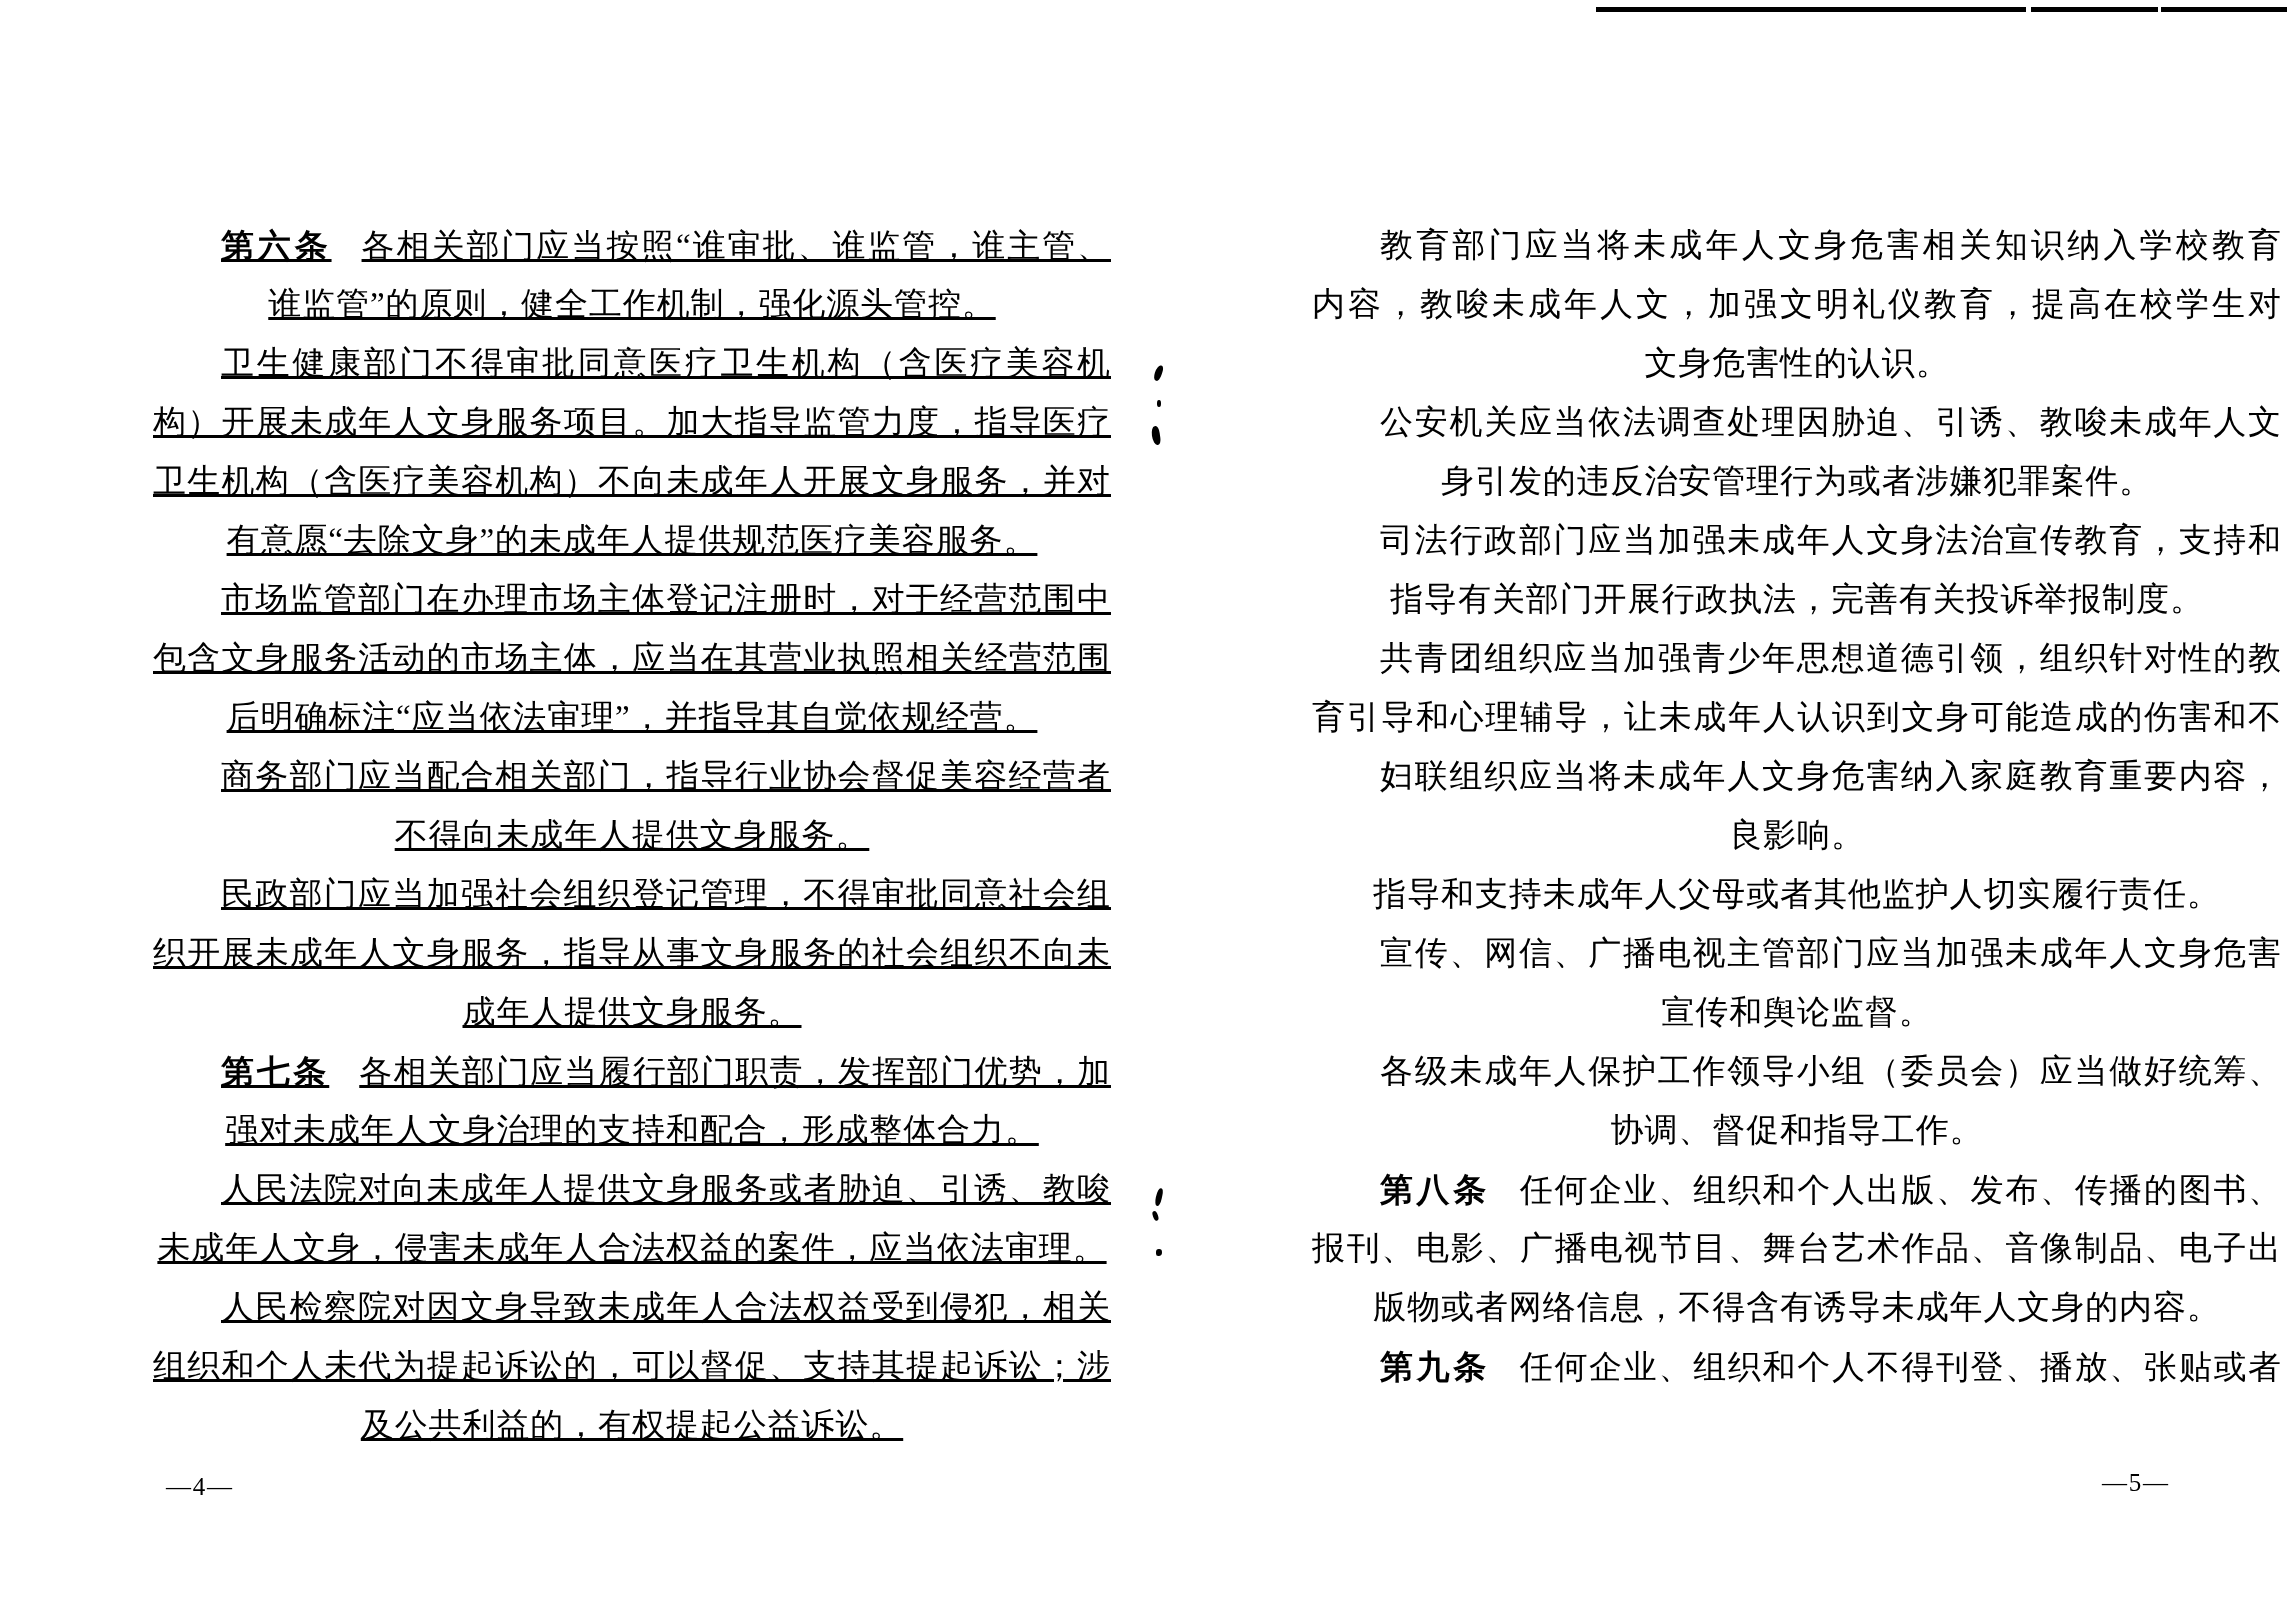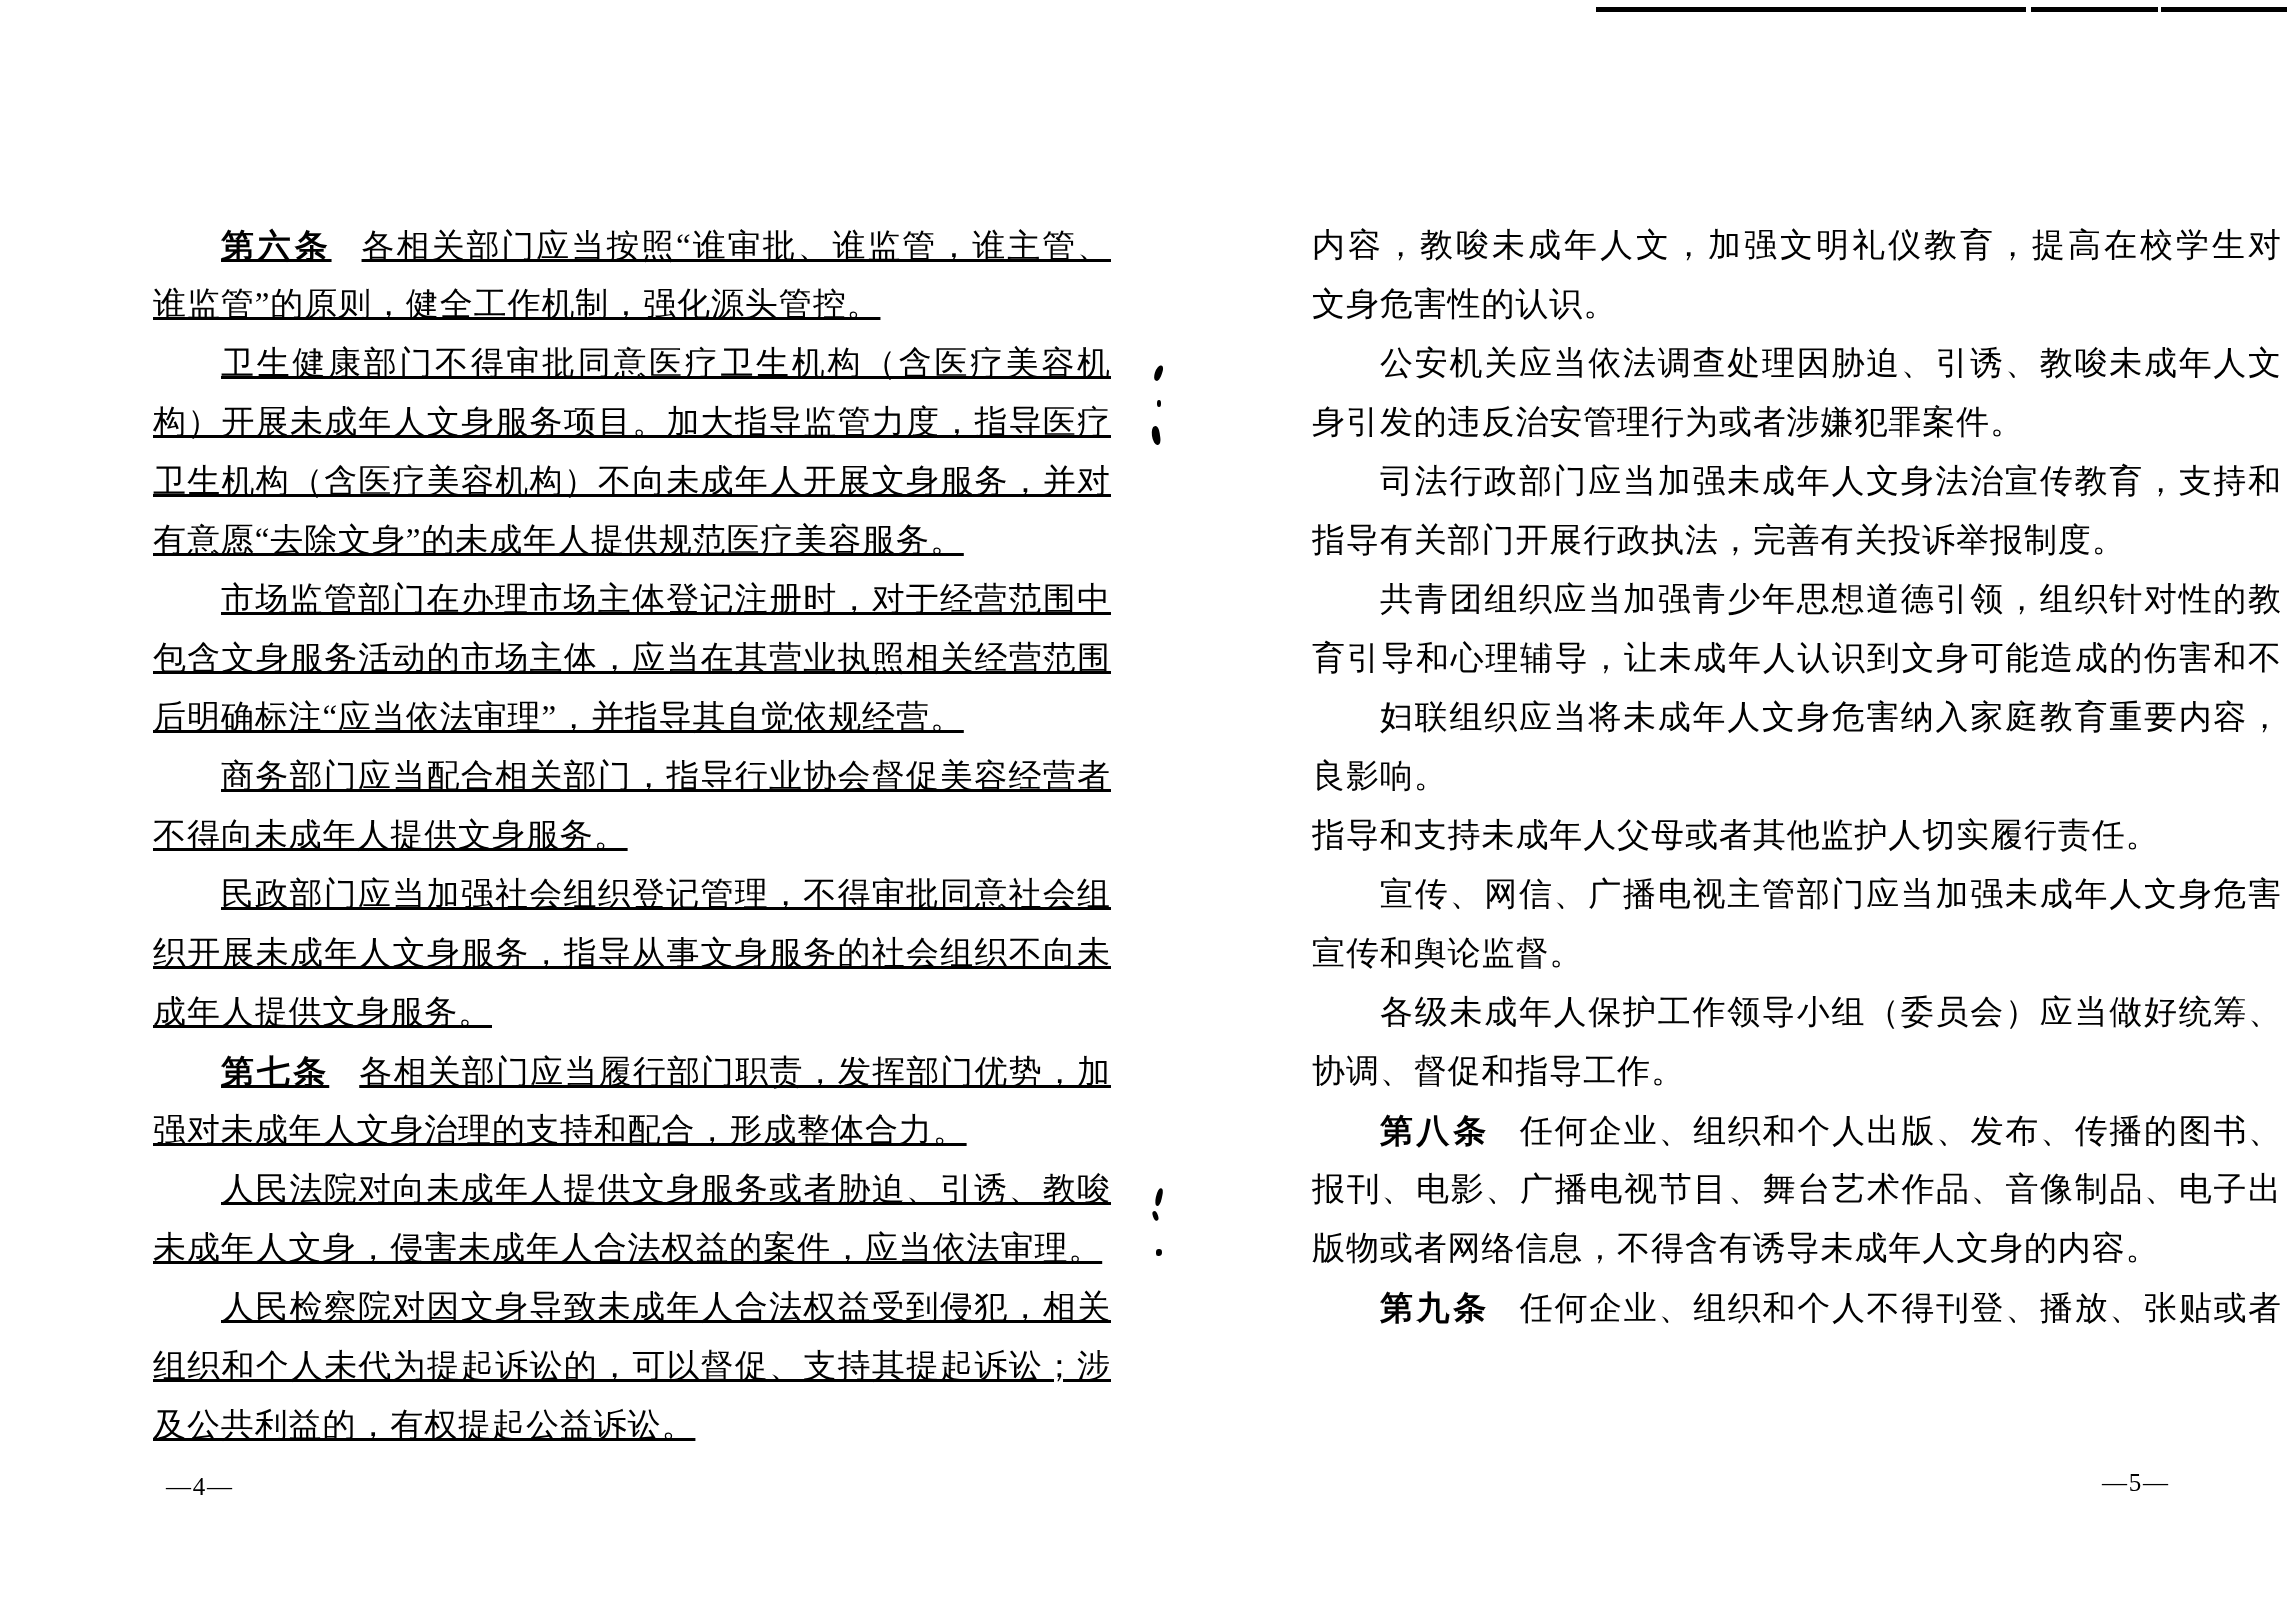--- a/index.html
+++ b/index.html
@@ -6,21 +6,21 @@
   body{
     width:2295px;height:1623px;position:relative;overflow:hidden;
     background:#ffffff;color:#000;
     font-family:"Liberation Serif","DejaVu Serif",serif;
   }
   .col{position:absolute;}
   .col-left{left:153px;top:216px;width:958px;text-decoration:underline;}
   .col-right{left:1312px;top:216px;width:970px;}
   .ln{
     height:59px;line-height:59px;font-size:33px;letter-spacing:0.9px;
-    overflow:hidden;text-align:left;white-space:nowrap;
+    overflow:hidden;text-align:center;white-space:nowrap;
   }
   .fill{white-space:normal;text-align:justify;text-align-last:justify;}
   .ind{text-indent:68px;}
   .art{
     font-weight:bold;letter-spacing:2.8px;margin-right:30px;
     font-family:"Liberation Sans","DejaVu Sans",sans-serif;
   }
   .pagenum{position:absolute;font-size:25px;letter-spacing:1.8px;line-height:32px;}
   .pagenum-left{left:166px;top:1471px;}
   .pagenum-right{left:2102px;top:1467px;}
@@ -71,20 +71,21 @@
   <div class="ln ind fill"><span class="art">第七条</span><span>各相关部门应当履行部门职责，发挥部门优势，加</span></div>
   <div class="ln"><span>强对未成年人文身治理的支持和配合，形成整体合力。</span></div>
   <div class="ln ind fill"><span>人民法院对向未成年人提供文身服务或者胁迫、引诱、教唆</span></div>
   <div class="ln"><span>未成年人文身，侵害未成年人合法权益的案件，应当依法审理。</span></div>
   <div class="ln ind fill"><span>人民检察院对因文身导致未成年人合法权益受到侵犯，相关</span></div>
   <div class="ln fill"><span>组织和个人未代为提起诉讼的，可以督促、支持其提起诉讼；涉</span></div>
   <div class="ln"><span>及公共利益的，有权提起公益诉讼。</span></div>
 </div>
 
 <div class="col col-right">
+  <div class="ln ind fill"><span>教育部门应当将未成年人文身危害相关知识纳入学校教育</span></div>
   <div class="ln fill"><span>内容，教唆未成年人文，加强文明礼仪教育，提高在校学生对</span></div>
   <div class="ln"><span>文身危害性的认识。</span></div>
   <div class="ln ind fill"><span>公安机关应当依法调查处理因胁迫、引诱、教唆未成年人文</span></div>
   <div class="ln"><span>身引发的违反治安管理行为或者涉嫌犯罪案件。</span></div>
   <div class="ln ind fill"><span>司法行政部门应当加强未成年人文身法治宣传教育，支持和</span></div>
   <div class="ln"><span>指导有关部门开展行政执法，完善有关投诉举报制度。</span></div>
   <div class="ln ind fill"><span>共青团组织应当加强青少年思想道德引领，组织针对性的教</span></div>
   <div class="ln fill"><span>育引导和心理辅导，让未成年人认识到文身可能造成的伤害和不</span></div>
   <div class="ln ind fill"><span>妇联组织应当将未成年人文身危害纳入家庭教育重要内容，</span></div>
   <div class="ln"><span>良影响。</span></div>

